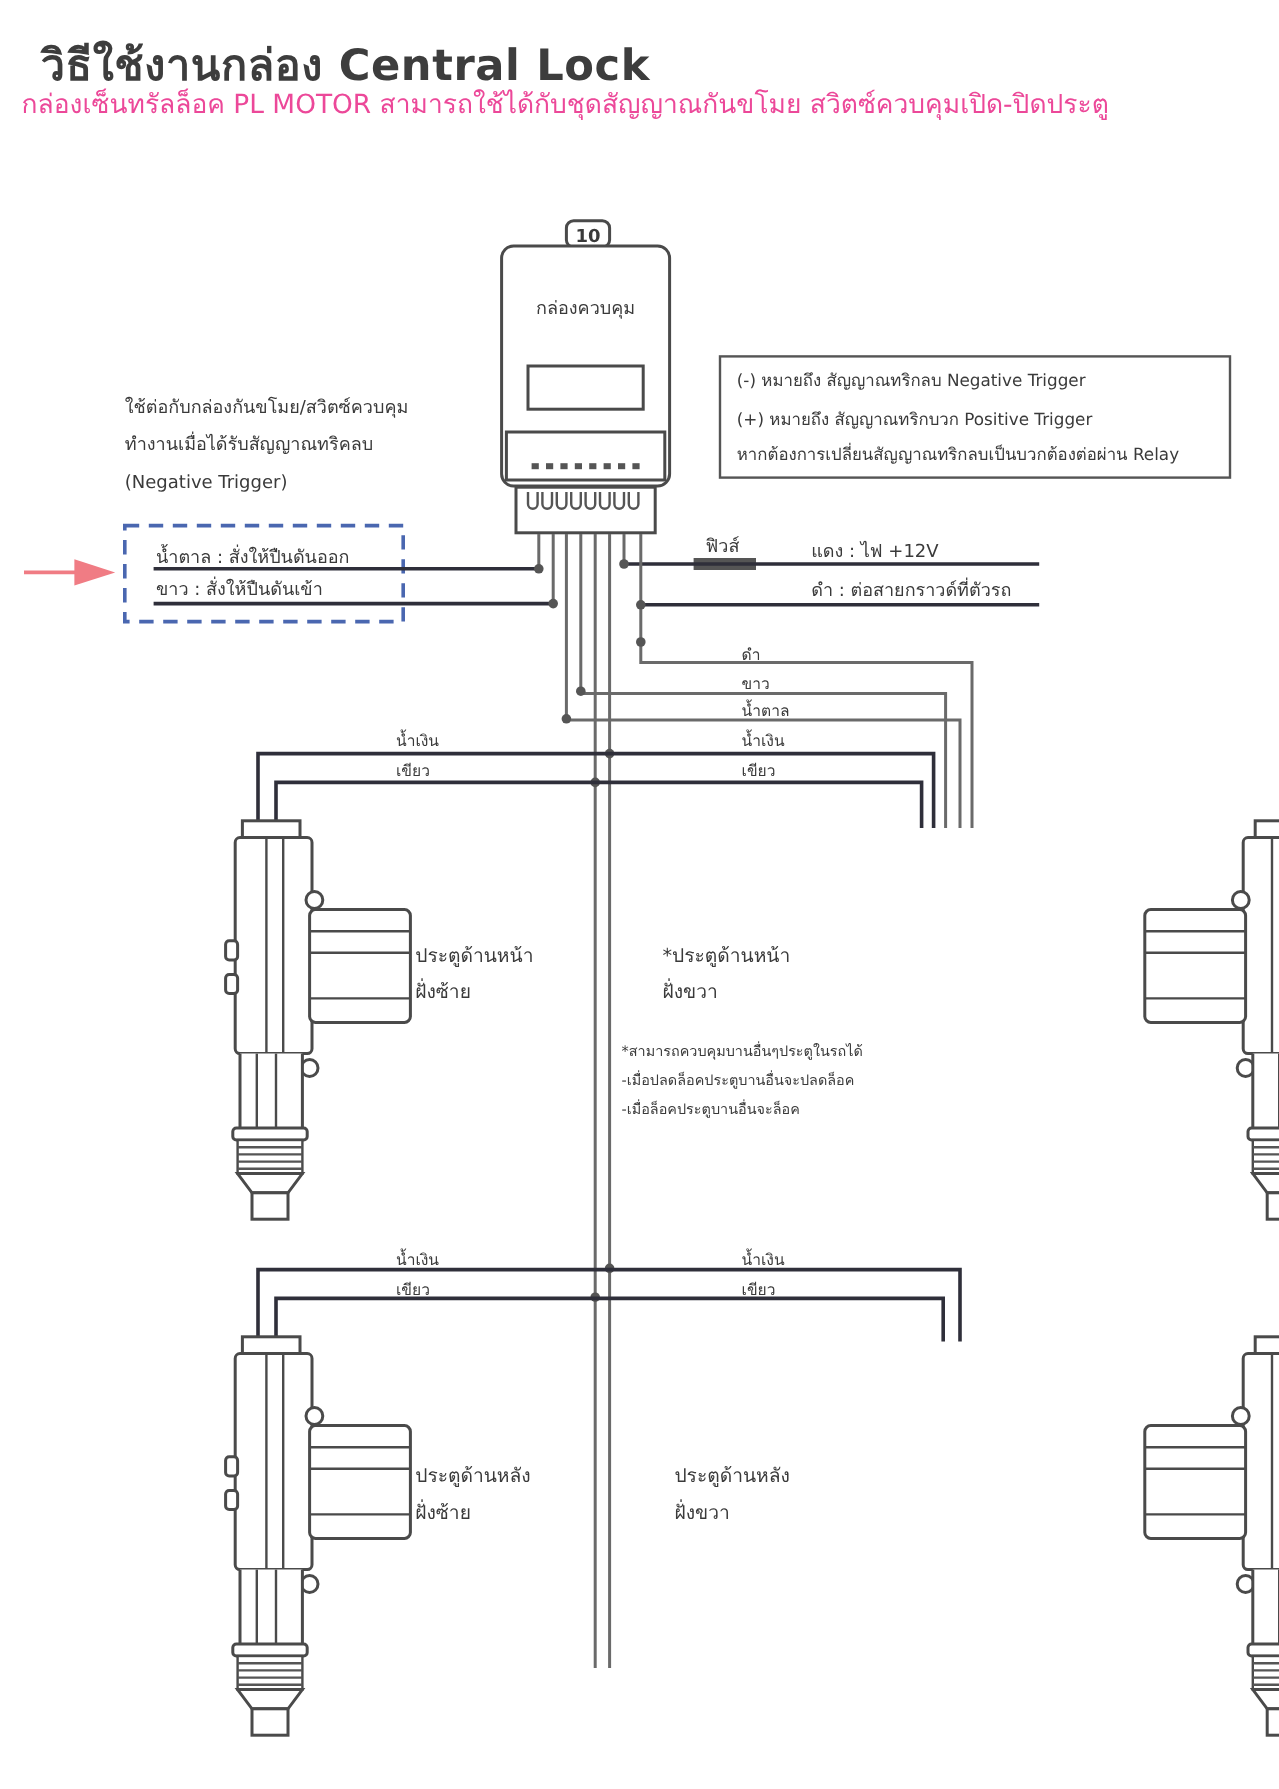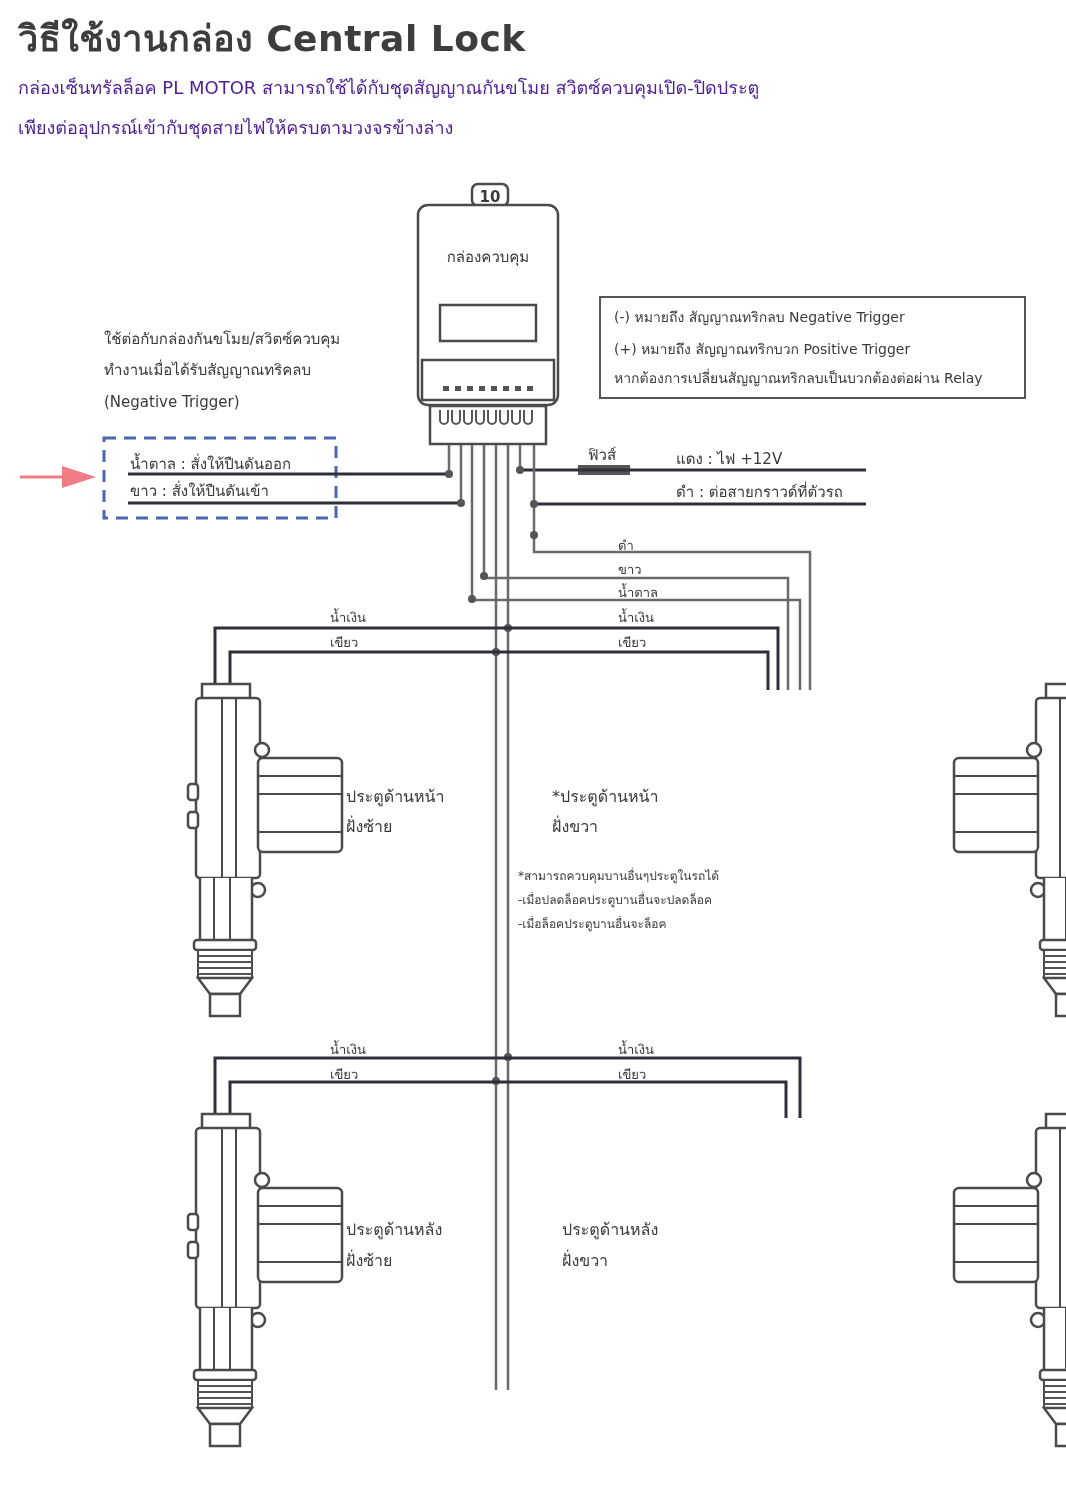--- a/index.html
+++ b/index.html
@@ -1,35 +1,34 @@
 <!DOCTYPE html>
 <html><head>
 <meta charset="utf-8">
 <style>
   html, body { margin: 0; padding: 0; background: #ffffff; }
   body { width: 1066px; height: 1491px; position: relative; overflow: hidden;
          font-family: "DejaVu Sans", "Liberation Sans", sans-serif; color: #3a3a3a; }
   .title { position: absolute; left: 18px; top: 10px; font-size: 36px; font-weight: bold;
-           color: #3d3d3d; letter-spacing: 0.5px; margin: 0; }
-  .intro { position: absolute; left: 18px; top: 68px; font-size: 18px; line-height: 40px; color: #4c1d95; }
+           color: #3d3d3d; letter-spacing: 0.5px; margin: 16px; }
+  .intro { position: absolute; left: 18px; top: 68px; font-size: 22px; line-height: 40px; color: #ec4899; }
   .intro div { white-space: nowrap; }
   svg#diagram { position: absolute; left: 0; top: 0; }
   .lbl { font-family: "DejaVu Sans", "Liberation Sans", sans-serif; fill: #3a3a3a; }
   .wire { fill: none; stroke: #2f2f3a; stroke-width: 3; }
   .trunk { fill: none; stroke: #6a6a6a; stroke-width: 2.5; }
   .part { fill: #ffffff; stroke: #4a4a4a; stroke-width: 2.5; }
   .dot { fill: #555; }
 </style>
 </head>
 <body>
 
 <h1 class="title">วิธีใช้งานกล่อง Central Lock</h1>
 <div class="intro">
   <div>กล่องเซ็นทรัลล็อค PL MOTOR สามารถใช้ได้กับชุดสัญญาณกันขโมย สวิตซ์ควบคุมเปิด-ปิดประตู</div>
-  <div>เพียงต่ออุปกรณ์เข้ากับชุดสายไฟให้ครบตามวงจรข้างล่าง</div>
 </div>
 
 <svg id="diagram" width="1066" height="1491" viewBox="0 0 1066 1491">
 
   <g>
     <rect class="part" x="472" y="184" width="36" height="22" rx="6"></rect>
     <text class="lbl" x="490" y="202" font-size="15" font-weight="bold" text-anchor="middle">10</text>
     <rect class="part" x="418" y="205" width="140" height="200" rx="10"></rect>
     <text class="lbl" x="488" y="262" font-size="15" text-anchor="middle">กล่องควบคุม</text>
     <rect class="part" x="440" y="305" width="96" height="36"></rect>

